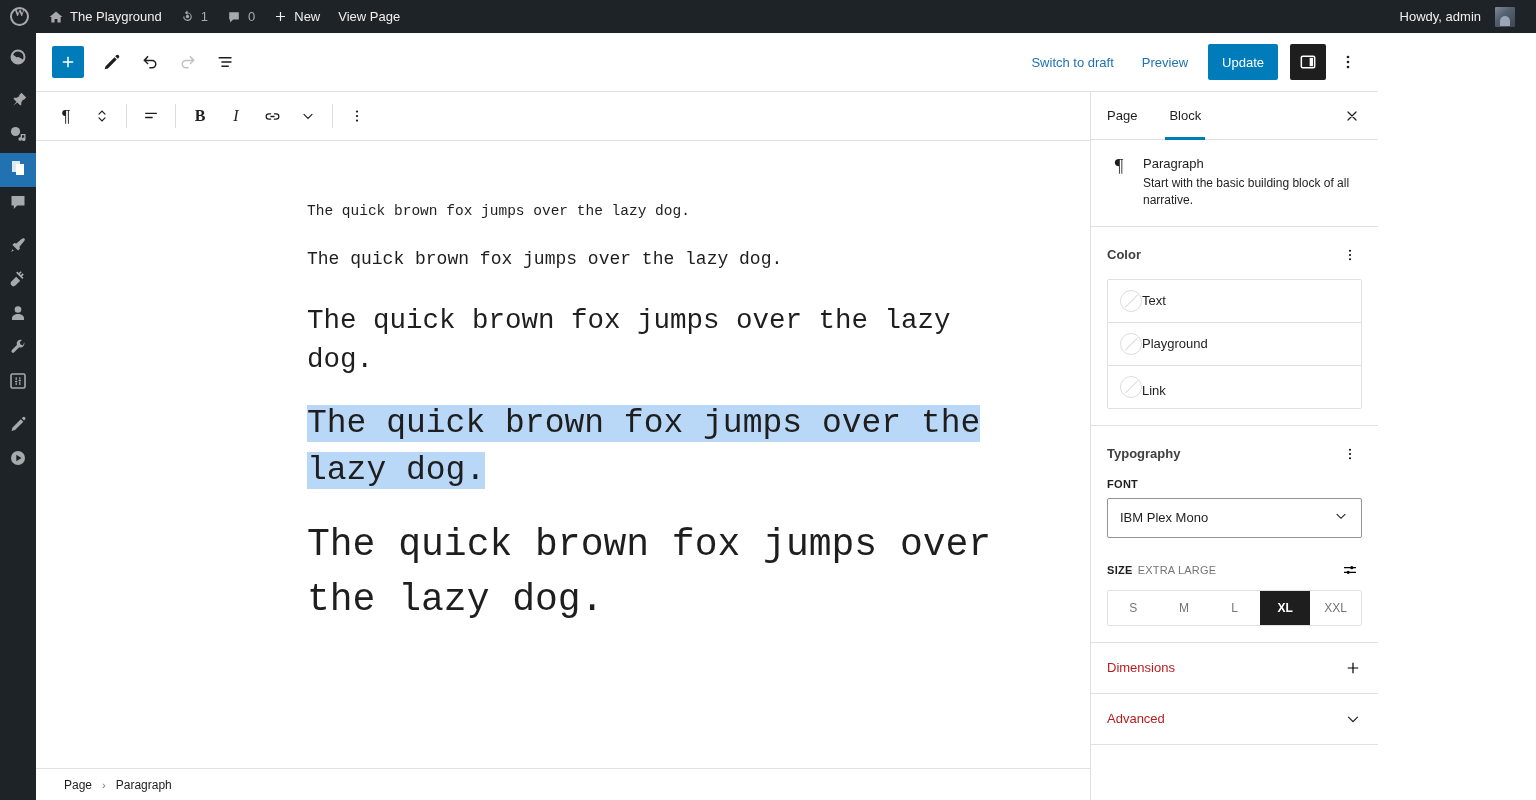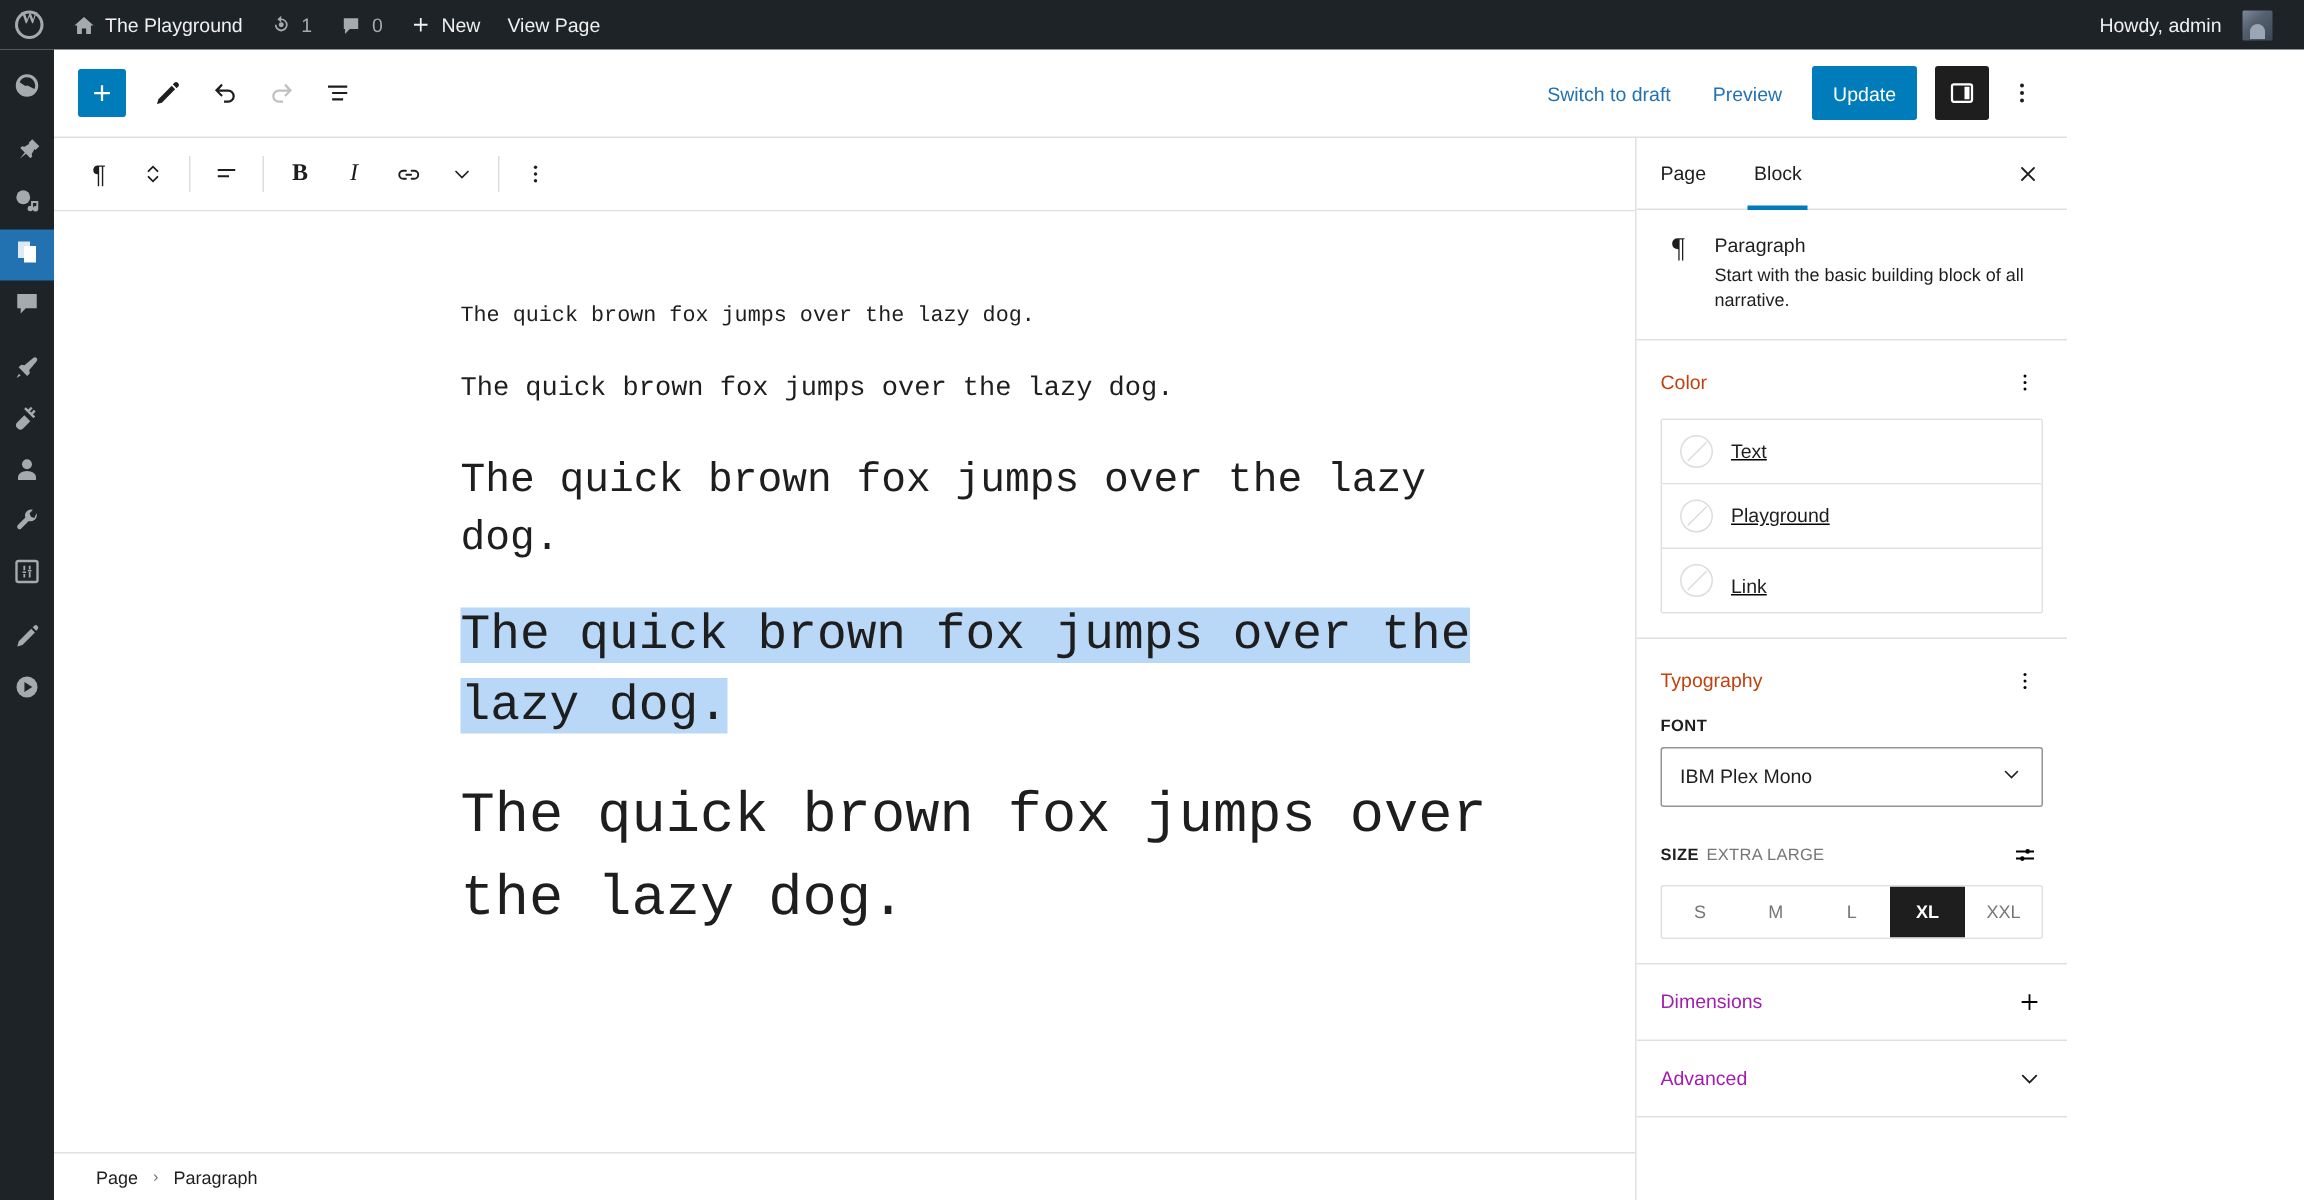--- a/index.html
+++ b/index.html
@@ -237,34 +237,33 @@
     font-family: "Liberation Serif", serif;
   }
   .blockcard-title { font-size: 13px; color: #1e1e1e; margin-bottom: 4px; font-weight: 400; }
   .blockcard-desc { font-size: 12px; color: #1e1e1e; line-height: 1.45; }
 
   .panel { border-bottom: 1px solid #e0e0e0; padding: 16px; }
   .panel-head {
     display: flex; align-items: center;
     margin-bottom: 12px;
   }
-  .panel-title { font-size: 13px; color: #c2410c; font-weight: 400; }
+  .panel-title { font-size: 13px; color: #404040; font-weight: 700; }
   .panel-menu {
     margin-left: auto; width: 24px; height: 24px;
     display: flex; align-items: center; justify-content: center;
     cursor: pointer; border-radius: 2px;
   }
 
   .colorlist { border: 1px solid #e0e0e0; border-radius: 2px; overflow: hidden; }
   .colorrow {
-    display: flex; align-items: center; gap: 12px;
+    display: flex; align-items: center; 
     padding: 10px 12px; cursor: pointer;
     border-bottom: 1px solid #e0e0e0;
     background: #fff;
-    text-decoration: underline;
   }
   .colorrow:last-child { border-bottom: none; align-items: flex-end; }
   .swatch {
     width: 22px; height: 22px; flex: 0 0 22px;
     border-radius: 50%; border: 1px solid #ddd;
     position: relative; background: #fff;
   }
   .swatch::after {
     content: ""; position: absolute;
     left: 50%; top: 1px; bottom: 1px;
@@ -304,21 +303,21 @@
     font-size: 12px; color: #757575; cursor: pointer;
     background: #fff; border: none;
     font-family: "Liberation Sans", sans-serif;
   }
   .sizebtn.active { background: #1e1e1e; color: #fff; font-weight: 600; }
 
   .accordion {
     padding: 16px; border-bottom: 1px solid #e0e0e0;
     display: flex; align-items: center; cursor: pointer;
   }
-  .accordion-title { font-size: 13px; color: #a21caf; font-weight: 500; }
+  .accordion-title { font-size: 13px; color: #b91c1c; font-weight: 500; }
   .accordion-icon { margin-left: auto; display: flex; align-items: center; }
 </style>
 </head>
 <body>
 
 <div class="app">
 
   <div class="adminbar">
     <div class="ab-left">
       <div class="ab-item ab-logo">

